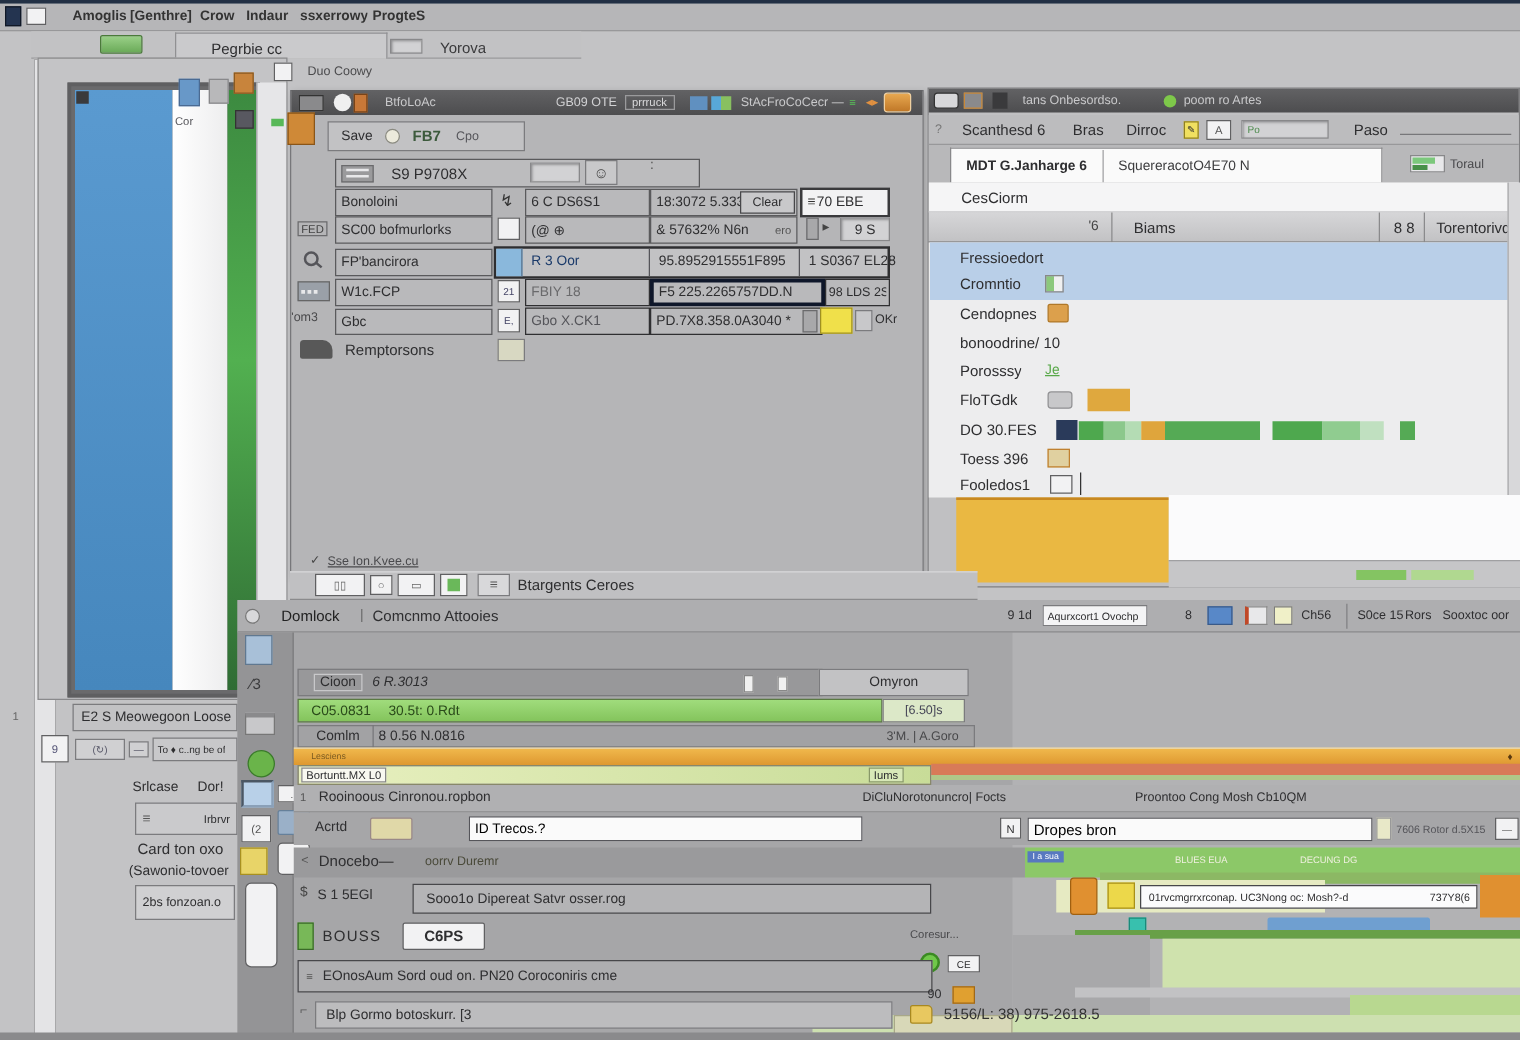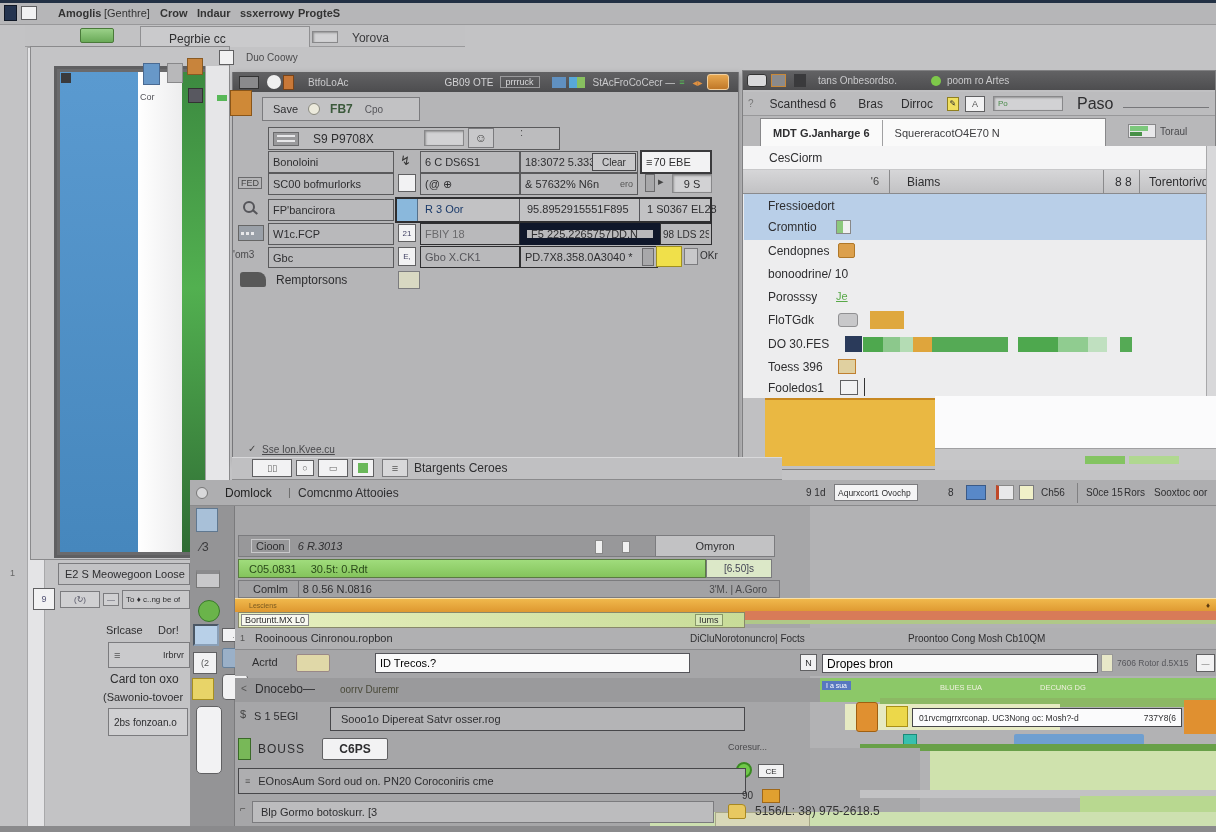--- a/index.html
+++ b/index.html
@@ -21,21 +21,21 @@
 </head>
 <body>
 
 <div class="a" id="root" style="left:0;top:0;width:1216px;height:832px">
 
   <div class="a" style="left:0;top:0;width:1216px;height:3px;background:#223044"></div>
   <div class="a" style="left:0;top:3px;width:1216px;height:22px;background:#b6b6b8;border-bottom:1px solid #98989a"></div>
   <div class="a" style="left:4px;top:5px;width:13px;height:16px;background:#243450;border:1px solid #101826"></div>
   <div class="a wbtn" style="left:21px;top:6px;width:16px;height:14px"></div>
   <span class="a tx" style="left:58px;top:7px;font-weight:bold;color:#333">Amoglis</span>
-  <span class="a tx" style="left:104px;top:7px;font-weight:normal;color:#333">[Genthre]</span>
+  <span class="a tx" style="left:104px;top:7px;font-weight:bold;color:#333">[Genthre]</span>
   <span class="a tx" style="left:160px;top:7px;font-weight:bold;color:#333">Crow</span>
   <span class="a tx" style="left:197px;top:7px;font-weight:bold;color:#333">Indaur</span>
   <span class="a tx" style="left:240px;top:7px;font-weight:bold;color:#333">ssxerrowy</span>
   <span class="a tx" style="left:298px;top:7px;font-weight:bold;color:#333">ProgteS</span>
 
   <div class="a" style="left:25px;top:25px;width:440px;height:22px;background:#c2c2c4;border-bottom:1px solid #9a9a9c"></div>
   <div class="a" style="left:80px;top:28px;width:34px;height:15px;background:linear-gradient(#9ad088,#6aaa58);border:1px solid #4a7a3a;border-radius:2px"></div>
   <div class="a" style="left:140px;top:26px;width:170px;height:21px;background:#cacacc;border:1px solid #909092;border-bottom:none">
     <span class="tx" style="position:absolute;left:28px;top:5px;font-size:12px">Pegrbie cc</span>
   </div>
@@ -162,21 +162,21 @@
   </div>
   <div class="a cell" style="left:268px;top:223px;width:126px;height:22px">
       <span class="tx" style="font-size:11px">W1c.FCP</span>
     </div>
   <div class="a wbtn" style="left:398px;top:224px;width:18px;height:18px">
       <span style="font-size:8px;color:#446">21</span>
     </div>
   <div class="a cell" style="left:420px;top:223px;width:100px;height:22px;border:1px solid #2f2f31">
       <span class="tx" style="color:#6a6a6c">FBIY 18</span>
     </div>
-  <div class="a cell" style="left:520px;top:223px;width:140px;height:22px;border:7px solid #0f172a">
+  <div class="a cell" style="left:520px;top:223px;width:140px;height:22px;border:3px solid #0f172a">
       <span class="tx">F5 225.2265757DD.N</span>
     </div>
   <div class="a cell" style="left:660px;top:223px;width:52px;height:22px;border:1px solid #2f2f31;padding:0 2px">
       <span class="tx" style="font-size:10px">98 LDS 2S0R8</span>
     </div>
 
   <span class="a tx" style="left:233px;top:249px;font-size:10px;color:#4a4a4c">'om3</span>
   <div class="a cell" style="left:268px;top:247px;width:126px;height:21px">
       <span class="tx" style="font-size:11px">Gbc</span>
     </div>
@@ -217,21 +217,21 @@
     <span class="tx" style="margin-left:18px;font-size:12px">Dirroc</span>
     <div style="width:12px;height:14px;background:#f0e060;border:1px solid #908020;margin-left:14px;display:flex;align-items:center;justify-content:center">
         <span style="font-size:8px">✎</span>
       </div>
     <div class="wbtn" style="width:20px;height:16px;margin-left:6px">
         <span style="font-size:9px;color:#555">A</span>
       </div>
     <div class="sunken flex" style="width:70px;height:15px;margin-left:8px">
         <span style="margin-left:4px;font-size:8px;color:#4a8a4a">Po</span>
       </div>
-    <span class="tx" style="margin-left:14px;font-size:16px">Paso</span>
+    <span class="tx" style="margin-left:20px;font-size:12px">Paso</span>
     <div style="flex:1;height:1px;background:#77777a;margin:8px 6px 0 10px"></div>
   </div>
 
   <div class="a" style="left:743px;top:116px;width:472px;height:30px;background:#b8b8ba"></div>
   <div class="a flex" style="left:760px;top:118px;width:346px;height:28px;background:#fafafa;border:1px solid #88888a;border-bottom:none">
     <span class="tx" style="margin-left:12px;font-weight:bold;font-size:11px">MDT G.Janharge 6</span>
     <div style="width:1px;height:26px;background:#a0a0a2;margin-left:12px"></div>
     <span class="tx" style="margin-left:12px;font-size:11px;color:#3c3c3e">SquereracotO4E70 N</span>
   </div>
   <div class="a" style="left:1128px;top:124px;width:28px;height:14px;border:1px solid #88888a;background:#e8e8ea">

